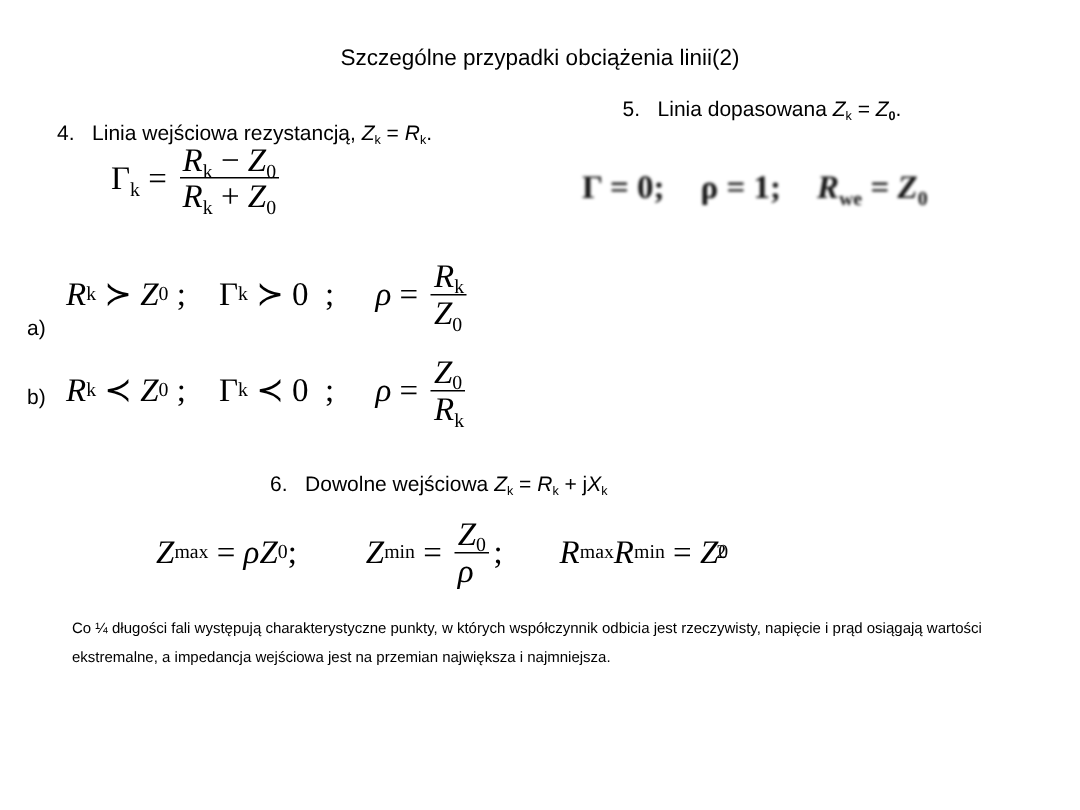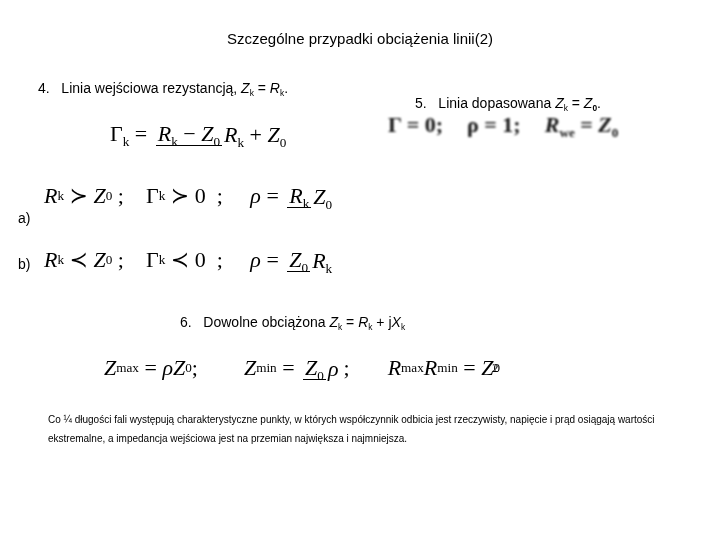--- a/index.html
+++ b/index.html
@@ -2,46 +2,46 @@
 <html><head>
 <meta charset="utf-8">
 <style>
   html, body { margin:0; padding:0; background:#ffffff; }
   body { width:720px; height:540px; position:relative; overflow:hidden; color:#000; font-family:"Liberation Sans", sans-serif; }
   .abs { position:absolute; }
   .title { left:0; width:720px; top:30px; text-align:center; font-size:15px; }
   .heading { font-size:14px; white-space:nowrap; }
   .math { font-family:"Liberation Serif", serif; font-size:22px; white-space:nowrap; display:flex; align-items:center; }
   .math i { font-style:italic; }
-  .frac { display:inline-flex; flex-direction:row; align-items:flex-end; vertical-align:middle; margin:0 3px; }
+  .frac { display:inline-flex; flex-direction:column; align-items:flex-start; vertical-align:middle; margin:0 3px; }
   .frac .num { border-bottom:1.5px solid #000; padding:0 2px; line-height:1.05; }
   .frac .den { padding:0 2px; line-height:1.05; }
   sub { font-size:60%; vertical-align:-0.35em; line-height:0; }
   sup { font-size:60%; vertical-align:0.6em; line-height:0; }
   .lbl { font-size:14px; }
   .para { left:48px; top:410px; width:640px; font-size:10px; line-height:19px; }
   .blurry { filter: blur(1.1px); font-weight:bold; font-size:22px; font-family:"Liberation Serif", serif; color:#111; }
   .sp { display:inline-block; width:12px; }
 </style>
 </head>
 <body>
 
 <div class="abs title">Szczególne przypadki obciążenia linii(2)</div>
 
 <div class="abs heading" style="left:38px; top:80px;">
   <span>4.</span>&nbsp;&nbsp;
   <span>Linia wejściowa rezystancją, </span><i>Z</i><sub>k</sub> = <i>R</i><sub>k</sub>.
 </div>
 
-<div class="abs heading" style="left:415px; top:95px;">
+<div class="abs heading" style="left:415px; top:64px;">
   <span>5.</span>&nbsp;&nbsp;
   <span>Linia dopasowana </span><i>Z</i><sub>k</sub> = <i>Z</i><sub><b>0</b></sub>.
 </div>
 
-<div class="abs math" style="left:74px; top:121px;margin-left:36px;">
+<div class="abs math" style="left:74px; top:95px;">
   <span>Γ<sub>k</sub></span>&nbsp;=&nbsp;
   <span class="frac">
       <span class="num"><i>R</i><sub>k</sub> − <i>Z</i><sub>0</sub></span>
       <span class="den"><i>R</i><sub>k</sub> + <i>Z</i><sub>0</sub></span>
     </span>
 </div>
 
 <div class="abs blurry" style="left:388px; top:112px; white-space:nowrap;">
   Γ = 0;<span class="sp"></span><span class="sp"></span>ρ = 1;<span class="sp"></span><span class="sp"></span><i>R</i><sub>we</sub> = <i>Z</i><sub>0</sub>
 </div>
@@ -59,21 +59,21 @@
 <div class="abs math" style="left:44px; top:230px; height:60px;">
   <i>R</i><sub>k</sub>&nbsp;≺&nbsp;<i>Z</i><sub>0</sub>&nbsp;;&nbsp;&nbsp;&nbsp;&nbsp;Γ<sub>k</sub>&nbsp;≺&nbsp;0&nbsp;&nbsp;;&nbsp;&nbsp;&nbsp;&nbsp;&nbsp;<i>ρ</i>&nbsp;=&nbsp;
   <span class="frac">
       <span class="num"><i>Z</i><sub>0</sub></span>
       <span class="den"><i>R</i><sub>k</sub></span>
     </span>
 </div>
 
 <div class="abs heading" style="left:180px; top:314px;">
   <span>6.</span>&nbsp;&nbsp;
-  <span>Dowolne obciążona </span><i>Z</i><sub>k</sub> = <i>R</i><sub>k</sub> + j<i>X</i><sub>k</sub>
+  <span>Dowolne wejściowa </span><i>Z</i><sub>k</sub> = <i>R</i><sub>k</sub> + j<i>X</i><sub>k</sub>
 </div>
 
 <div class="abs math" style="left:104px; top:336px; height:64px;">
   <i>Z</i><sub>max</sub>&nbsp;=&nbsp;<i>ρZ</i><sub>0</sub>;
   <span style="display:inline-block;width:46px;"></span>
   <i>Z</i><sub>min</sub>&nbsp;=&nbsp;
   <span class="frac">
       <span class="num"><i>Z</i><sub>0</sub></span>
       <span class="den"><i>ρ</i></span>
     </span>;

